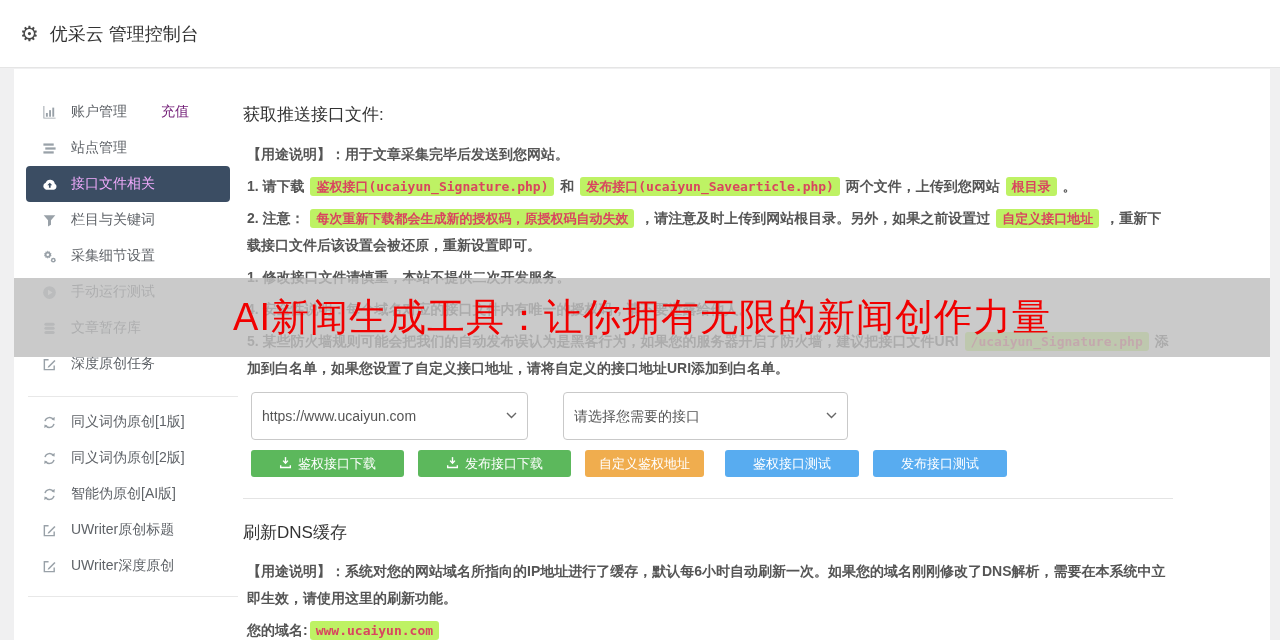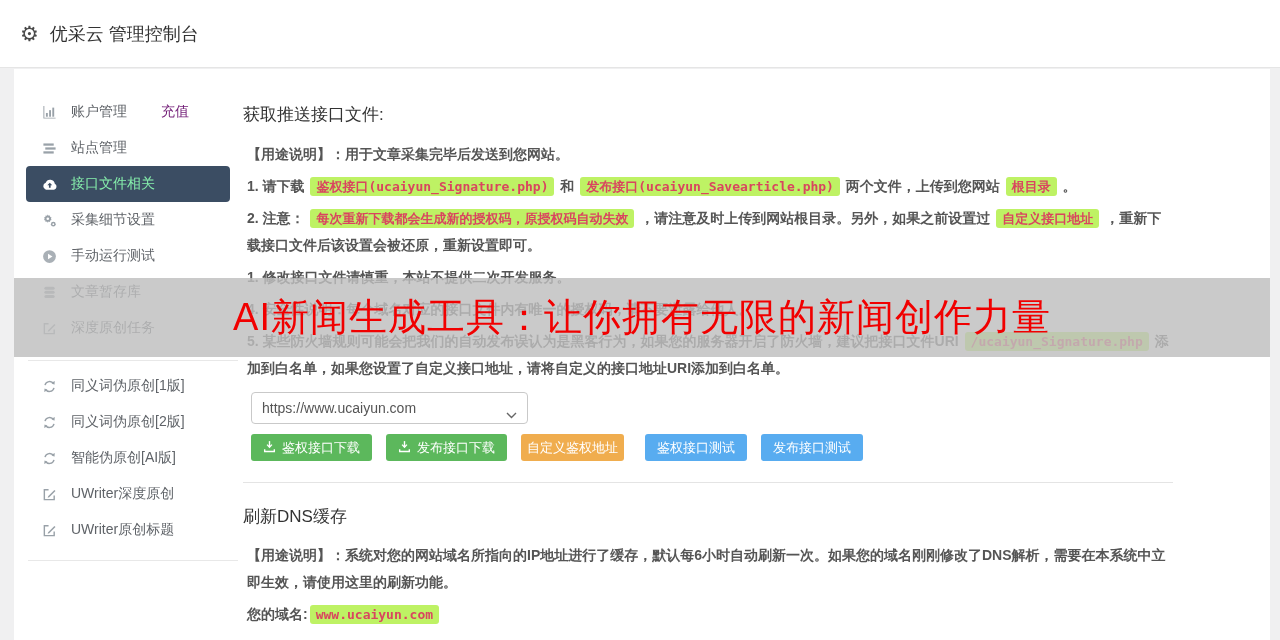--- a/index.html
+++ b/index.html
@@ -20,52 +20,52 @@
   .card { position:absolute; left:14px; right:10px; top:69px; bottom:0; background:#fff; }
 
   .sidebar { position:absolute; left:4px; top:0; width:230px; height:100%; padding-top:25px; background:#fff; }
   .side-item {
     display:flex; align-items:center; height:36px; margin:0 18px 0 8px;
     padding:0 8px 0 14px; border-radius:4px; gap:13px; cursor:pointer;
   }
   .side-item .ic { width:18px; height:16px; display:flex; align-items:center; justify-content:center; flex:none; }
   .side-item .lbl { font-size:14px; color:#5f6368; white-space:nowrap; }
   .side-item.active { background:#3b4d63; }
-  .side-item.active .lbl { color:#86efac;font-family:Liberation Mono, monospace; }
+  .side-item.active .lbl { color:#f0abfc;font-family:Liberation Mono, monospace; }
   .badge { color:#701a75; font-size:14px; margin-left:21px; }
   .side-div { border:none; border-top:1px solid #e8e8e8; margin:14px 10px 7px; }
   .side-div.second { margin:12px 10px 8px; }
 
   .main { position:absolute; left:229px; top:0; width:930px; padding-top:34px; color:#555; }
   .sec-title { font-size:17px; font-weight:400; color:#333; margin:0 0 14px; line-height:24px; }
   .p { margin:0 0 5px; line-height:27px; font-size:14px; color:#555; padding-left:4px;font-weight:bold; }
   code.pill {
     font-family:"DejaVu Sans Mono",monospace; font-size:13px;
     color:#d9455f; background:#bef264; padding:2px 6px; border-radius:3px; margin:0 2px;
     white-space:nowrap;
   }
   .controls { display:flex; gap:35px; margin:10px 0 10px 8px; }
   .select-wrap { position:relative; }
   select {
     appearance:none; -webkit-appearance:none; -moz-appearance:none;
-    border:1px solid #c9c9c9; border-radius:4px; height:32px; font-size:14px; color:#555;
+    border:1px solid #c9c9c9; border-radius:4px; height:48px; font-size:14px; color:#555;
     padding:0 28px 0 10px; background:#fff; font-family:inherit; width:100%;
   }
   .select-wrap.sel-domain { width:277px; }
   .select-wrap.sel-interface { width:285px; }
   .chev { position:absolute; right:11px; top:13px; pointer-events:none; }
 
   .btn-row { display:flex; gap:14px; margin-left:8px; align-items:center; }
   .btn {
     border:none; border-radius:3px; color:#fff; font-size:13px; height:27px;
-    padding:0 12px; display:flex; align-items:center; gap:6px; font-family:inherit; cursor:pointer;
+    padding:0 28px; display:flex; align-items:center; gap:6px; font-family:inherit; cursor:pointer;
     white-space:nowrap;
   }
   .btn.green { background:#5cb85c; }
-  .btn.orange { background:#f0ad4e; padding:0 6px; }
+  .btn.orange { background:#f0ad4e; padding:0 14px; }
   .btn.blue { background:#58acf0; }
   .btn.blue.first { margin-left:7px; }
 
   .main-div { border:none; border-top:1px solid #e4e4e4; margin:21px 0 0; }
   .dns-title { margin:22px 0 13px; }
 
   .overlay {
     position:absolute; left:14px; top:278px; width:1256px; height:79px;
     background:rgba(190,190,190,0.82); z-index:5;
     display:flex; align-items:center; justify-content:center;
@@ -109,20 +109,28 @@
       <span class="ic">
           <svg width="17" height="15" viewBox="0 0 18 15">
             <path d="M14.6 6.8A5 5 0 0 0 5 5.6 3.9 3.9 0 0 0 5.2 13h8.6a3.3 3.3 0 0 0 .8-6.2z" fill="#fff"></path>
             <path d="M9.3 5.6l2.6 2.7h-1.7V11H8.4V8.3H6.7z" fill="#3b4d63"></path>
           </svg>
         </span>
       <span class="lbl">接口文件相关</span>
     </div>
     <div class="side-item">
       <span class="ic">
+          <svg width="15" height="15" viewBox="0 0 16 16">
+            <path d="M1.8 2.4h12.4L9.6 7.8v4.6l-3.2 1.9V7.8z" fill="#99a1a8"></path>
+          </svg>
+        </span>
+      <span class="lbl">栏目与关键词</span>
+    </div>
+    <div class="side-item">
+      <span class="ic">
           <svg width="16" height="16" viewBox="0 0 16 16" fill="#99a1a8">
             <path d="M6.8 2.6l.8 1.2 1.4-.4.2 1.5 1.4.5-.7 1.3.7 1.3-1.4.5-.2 1.5-1.4-.4-.8 1.2-.8-1.2-1.4.4-.2-1.5-1.4-.5.7-1.3-.7-1.3 1.4-.5.2-1.5 1.4.4z"></path>
             <circle cx="6.8" cy="6.7" r="1.3" fill="#fff"></circle>
             <circle cx="12.3" cy="12.2" r="2.4"></circle>
             <circle cx="12.3" cy="12.2" r="0.9" fill="#fff"></circle>
           </svg>
         </span>
       <span class="lbl">采集细节设置</span>
     </div>
     <div class="side-item">
@@ -187,50 +195,56 @@
         </span>
       <span class="lbl">智能伪原创[AI版]</span>
     </div>
     <div class="side-item">
       <span class="ic">
           <svg width="15" height="15" viewBox="0 0 16 16">
             <path d="M13 9v4.5H2.5V3H7" fill="none" stroke="#99a1a8" stroke-width="1.5"></path>
             <path d="M6.5 9.8l6.7-6.7 1.2 1.2-6.7 6.7-1.7.5z" fill="#99a1a8"></path>
           </svg>
         </span>
-      <span class="lbl">UWriter深度原创</span>
+      <span class="lbl">UWriter原创标题</span>
     </div>
     <div class="side-item">
       <span class="ic">
           <svg width="15" height="15" viewBox="0 0 16 16">
             <path d="M13 9v4.5H2.5V3H7" fill="none" stroke="#99a1a8" stroke-width="1.5"></path>
             <path d="M6.5 9.8l6.7-6.7 1.2 1.2-6.7 6.7-1.7.5z" fill="#99a1a8"></path>
           </svg>
         </span>
-      <span class="lbl">UWriter原创标题</span>
+      <span class="lbl">UWriter深度原创</span>
     </div>
     <hr class="side-div second">
   </aside>
 
   <main class="main">
     <h2 class="sec-title">获取推送接口文件:</h2>
     <p class="p"><span>【用途说明】：用于文章采集完毕后发送到您网站。</span></p>
     <p class="p"><span>1. 请下载 </span><code class="pill">鉴权接口(ucaiyun_Signature.php)</code><span> 和 </span><code class="pill">发布接口(ucaiyun_Savearticle.php)</code><span> 两个文件，上传到您网站 </span><code class="pill">根目录</code><span> 。</span></p>
     <p class="p"><span>2. 注意： </span><code class="pill">每次重新下载都会生成新的授权码，原授权码自动失效</code><span> ，请注意及时上传到网站根目录。另外，如果之前设置过 </span><code class="pill">自定义接口地址</code><span> ，重新下载接口文件后该设置会被还原，重新设置即可。</span></p>
     <p class="p"><span>1. 修改接口文件请慎重，本站不提供二次开发服务。</span></p>
     <p class="p"><span>4. 安全性说明：每个域名对应的接口文件内有唯一的授权码，请不要泄露给他人。</span></p>
     <p class="p"><span>5. 某些防火墙规则可能会把我们的自动发布误认为是黑客行为，如果您的服务器开启了防火墙，建议把接口文件URI </span><code class="pill">/ucaiyun_Signature.php</code><span> 添</span><br><span>加到白名单，如果您设置了自定义接口地址，请将自定义的接口地址URI添加到白名单。</span></p>
 
     <div class="controls">
       <div class="select-wrap sel-domain">
         <select><option>https://www.ucaiyun.com</option></select>
         <span class="chev"><svg width="11" height="7" viewBox="0 0 11 7" fill="none" stroke="#666" stroke-width="1.4">
               <path d="M1 1l4.5 4.5L10 1"></path>
             </svg></span>
       </div>
+      <div class="select-wrap sel-interface">
+        <select><option>请选择您需要的接口</option></select>
+        <span class="chev"><svg width="11" height="7" viewBox="0 0 11 7" fill="none" stroke="#666" stroke-width="1.4">
+              <path d="M1 1l4.5 4.5L10 1"></path>
+            </svg></span>
+      </div>
     </div>
 
     <div class="btn-row">
       <button class="btn green">
           <span><svg width="13" height="13" viewBox="0 0 14 14" fill="none" stroke="#fff" stroke-width="1.5">
               <path d="M7 1.2v6"></path>
               <path d="M4.4 5l2.6 2.8L9.6 5"></path>
               <path d="M1.8 10v2.4h10.4V10"></path>
             </svg></span>
           <span>鉴权接口下载</span>

